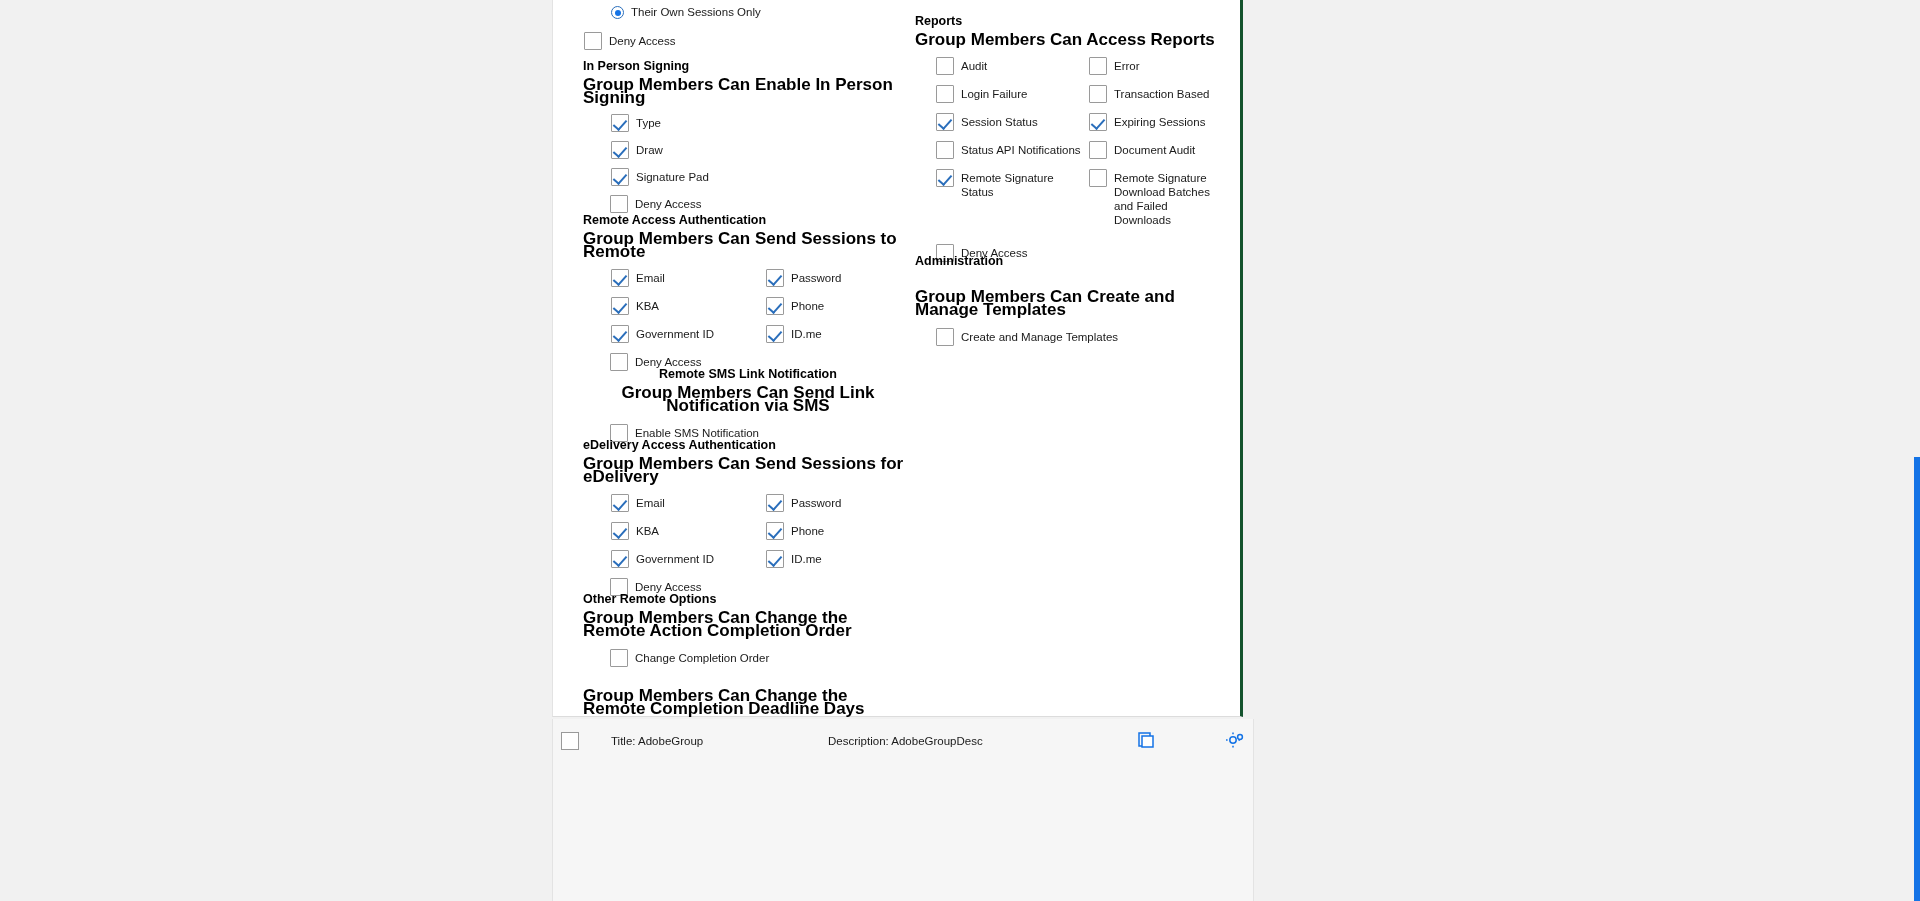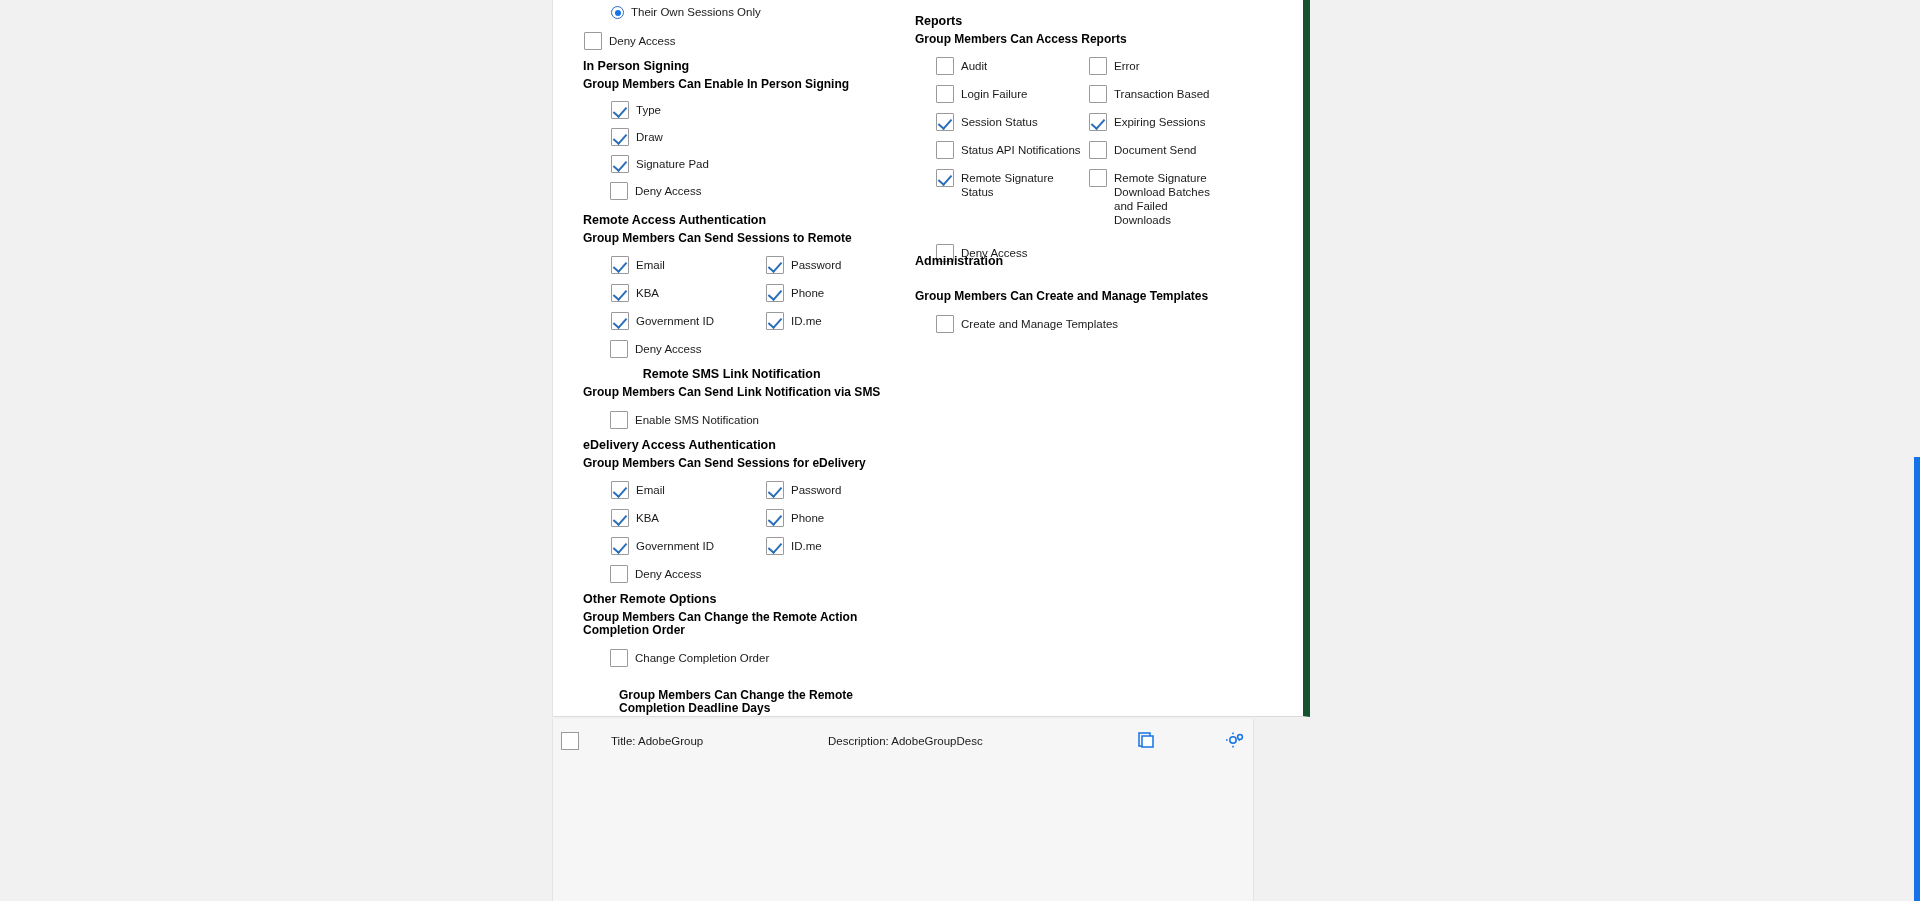--- a/index.html
+++ b/index.html
@@ -13,46 +13,46 @@
     height: 901px;
     position: relative;
     overflow: hidden;
   }
 
   
   .panel {
     position: absolute;
     left: 552px;
     top: 0;
-    width: 758px;
+    width: 691px;
     height: 717px;
     background: #ffffff;
     border-left: 1px solid #e3e3e3;
-    border-right: 7px solid #14532d;
+    border-right: 3px solid #14532d;
     border-bottom: 1px solid #dcdcdc;
     box-sizing: border-box;
   }
 
   .col {
     position: absolute;
     top: 0;
   }
   .col-left  { left: 30px;  width: 330px; }
   .col-right { left: 362px; width: 320px; }
 
   
   .section-title {
     font-size: 12.5px;
     font-weight: bold;
     color: #000000;
     margin: 0;
     line-height: 14px;
   }
   .section-sub {
-    font-size: 12px;
+    font-size: 17px;
     font-weight: bold;
     color: #000000;
     margin: 0;
     line-height: 13px;
   }
   .opt-label {
     font-size: 11.5px;
     color: #1a1a1a;
     line-height: 14px;
   }
@@ -301,21 +301,21 @@
       </div>
     </div>
 
     <div style="position:absolute; left:0px; top:592px;">
       <div class="section-title">Other Remote Options</div>
       <div class="section-sub" style="margin-top:5px;">Group Members Can Change the Remote Action Completion Order</div>
       <div class="row" style="margin-top:12px; margin-left:27px;">
         <span class="cb"></span>
         <span class="opt-label" style="margin-top:2px;">Change Completion Order</span>
       </div>
-      <div class="section-sub" style="margin-top:22px;margin-left:36px;">Group Members Can Change the Remote Completion Deadline Days</div>
+      <div class="section-sub" style="margin-top:22px;">Group Members Can Change the Remote Completion Deadline Days</div>
       <div class="row" style="margin-top:12px; margin-left:27px;">
         <span class="cb"></span>
         <span class="opt-label" style="margin-top:2px;">Change Completion Deadline</span>
       </div>
     </div>
   </div>
 
   <div class="col col-right">
 
     <div style="position:absolute; left:0px; top:14px;">
@@ -346,21 +346,21 @@
         <div class="row">
           <span class="cb checked"></span>
           <span class="opt-label" style="margin-top:2px;">Expiring Sessions</span>
         </div>
         <div class="row">
           <span class="cb"></span>
           <span class="opt-label" style="margin-top:2px;">Status API Notifications</span>
         </div>
         <div class="row">
           <span class="cb"></span>
-          <span class="opt-label" style="margin-top:2px;">Document Send</span>
+          <span class="opt-label" style="margin-top:2px;">Document Audit</span>
         </div>
         <div class="row">
           <span class="cb checked"></span>
           <span class="opt-label" style="margin-top:2px;">Remote Signature Status</span>
         </div>
         <div class="row">
           <span class="cb"></span>
           <span class="opt-label" style="margin-top:2px; width:110px; display:inline-block;">Remote Signature Download Batches and Failed Downloads</span>
         </div>
       </div>

